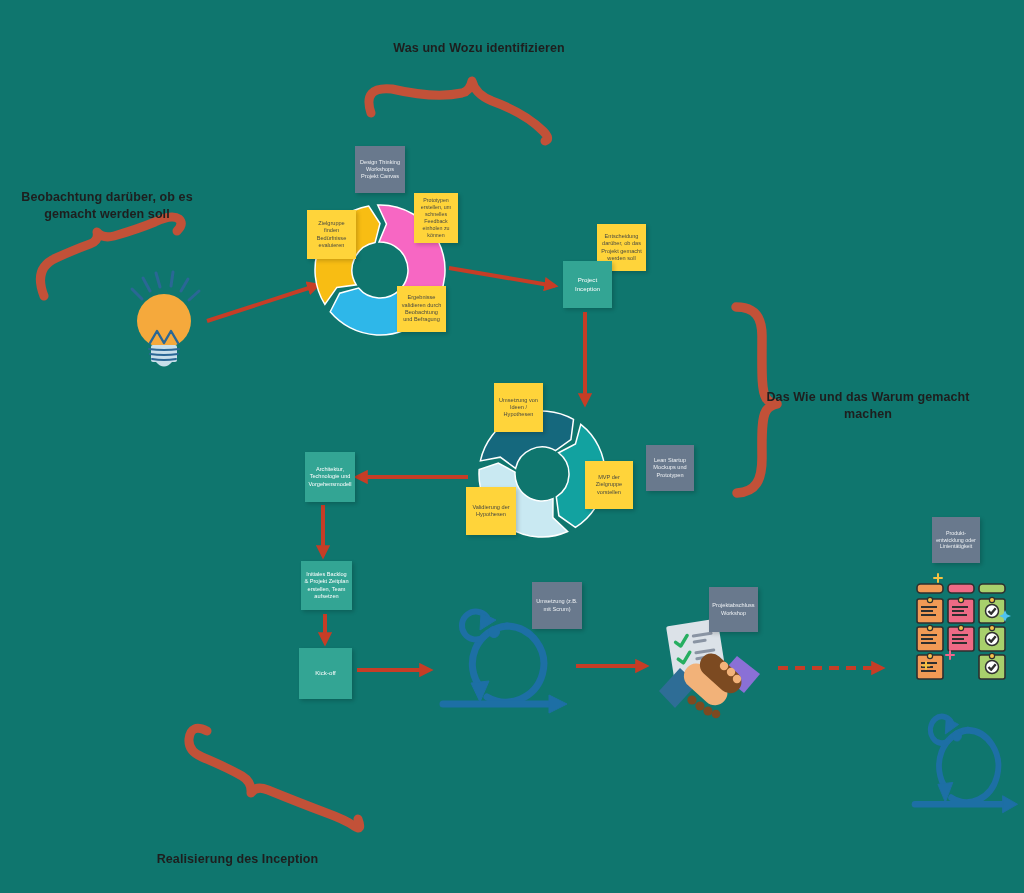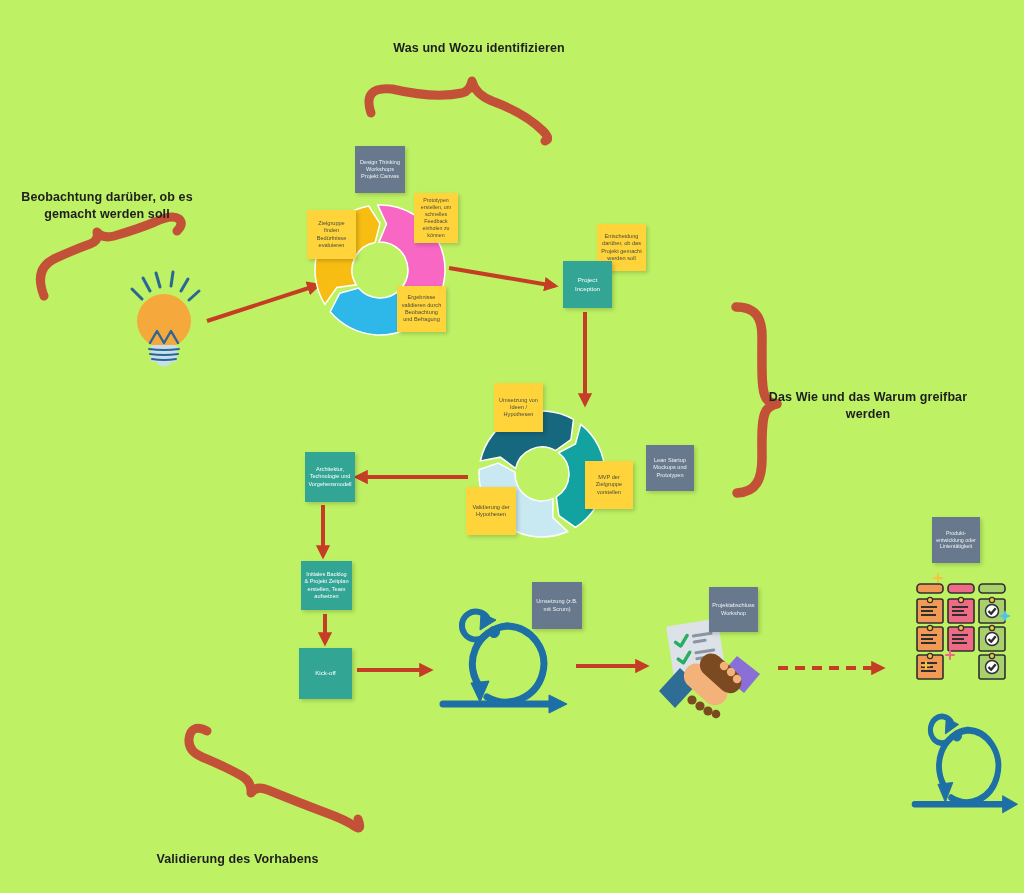--- a/index.html
+++ b/index.html
@@ -1,17 +1,17 @@
 <!DOCTYPE html>
 <html><head>
 <meta charset="utf-8">
 <style>
   html,body{margin:0;padding:0;background:#ffffff;}
   #canvas{
-    position:relative;width:1024px;height:893px;background:#bef264;overflow:hidden;
+    position:relative;width:1024px;height:893px;background:#0f766e;overflow:hidden;
     font-family:"Liberation Sans","DejaVu Sans",sans-serif;
   }
   #overlay{position:absolute;left:0;top:0;z-index:1;}
   .heading{
     position:absolute;z-index:3;font-weight:700;font-size:12.5px;line-height:1.35;
     color:#1e1e1e;text-align:center;letter-spacing:.1px;
   }
   .note{
     position:absolute;z-index:2;box-sizing:border-box;display:flex;align-items:center;
     justify-content:center;text-align:center;padding:2px 3px;font-size:5.6px;line-height:1.3;
@@ -175,22 +175,22 @@
         <path class="sp-yellow" d="M 938,574 v 8 M 934,578 h 8" stroke="#F5C242"></path>
         <path class="sp-yellow" d="M 926,662 v 7 M 922.5,665.5 h 7" stroke="#F5C242"></path>
         <path class="sp-pink" d="M 950,651 v 8 M 946,655 h 8" stroke="#F2668C"></path>
       </g>
       <path class="sp-blue" d="M 1005,610 l 1.8,4.2 l 4.2,1.8 l -4.2,1.8 l -1.8,4.2 l -1.8,-4.2 l -4.2,-1.8 l 4.2,-1.8 Z" fill="#4FC3F0"></path>
     </g>
   </svg>
 
   <div class="heading" style="left:368px;top:40px;width:222px;">Was und Wozu identifizieren</div>
   <div class="heading" style="left:16px;top:189px;width:182px;">Beobachtung darüber, ob es gemacht werden soll</div>
-  <div class="heading" style="left:758px;top:389px;width:220px;">Das Wie und das Warum greifbar werden</div>
-  <div class="heading" style="left:150px;top:851px;width:175px;">Validierung des Vorhabens</div>
+  <div class="heading" style="left:758px;top:389px;width:220px;">Das Wie und das Warum gemacht machen</div>
+  <div class="heading" style="left:150px;top:851px;width:175px;">Realisierung des Inception</div>
 
   <div class="note gray" style="left: 355px; top: 146px; width: 50px; height: 47px; background: rgb(105, 121, 141);">Design Thinking Workshops Projekt Canvas</div>
   <div class="note yellow" style="left: 307px; top: 210px; width: 49px; height: 49px; background: rgb(255, 212, 58);">Zielgruppe finden Bedürfnisse evaluieren</div>
   <div class="note yellow" style="left: 414px; top: 193px; width: 44px; height: 50px; font-size: 5.3px; background: rgb(255, 212, 58);">Prototypen erstellen, um schnelles Feedback einholen zu können</div>
   <div class="note yellow" style="left: 397px; top: 286px; width: 49px; height: 46px; background: rgb(255, 212, 58);">Ergebnisse validieren durch Beobachtung und Befragung</div>
   <div class="note yellow" style="left: 597px; top: 224px; width: 49px; height: 47px; background: rgb(255, 212, 58);">Entscheidung darüber, ob das Projekt gemacht werden soll</div>
   <div class="note big teal" style="left: 563px; top: 261px; width: 49px; height: 47px; background: rgb(51, 165, 148);">Project Inception</div>
   <div class="note yellow" style="left: 494px; top: 383px; width: 49px; height: 49px; background: rgb(255, 212, 58);">Umsetzung von Ideen / Hypothesen</div>
   <div class="note gray" style="left: 646px; top: 445px; width: 48px; height: 46px; background: rgb(105, 121, 141);">Lean Startup Mockups und Prototypen</div>
   <div class="note yellow" style="left: 585px; top: 461px; width: 48px; height: 48px; background: rgb(255, 212, 58);">MVP der Zielgruppe vorstellen</div>

